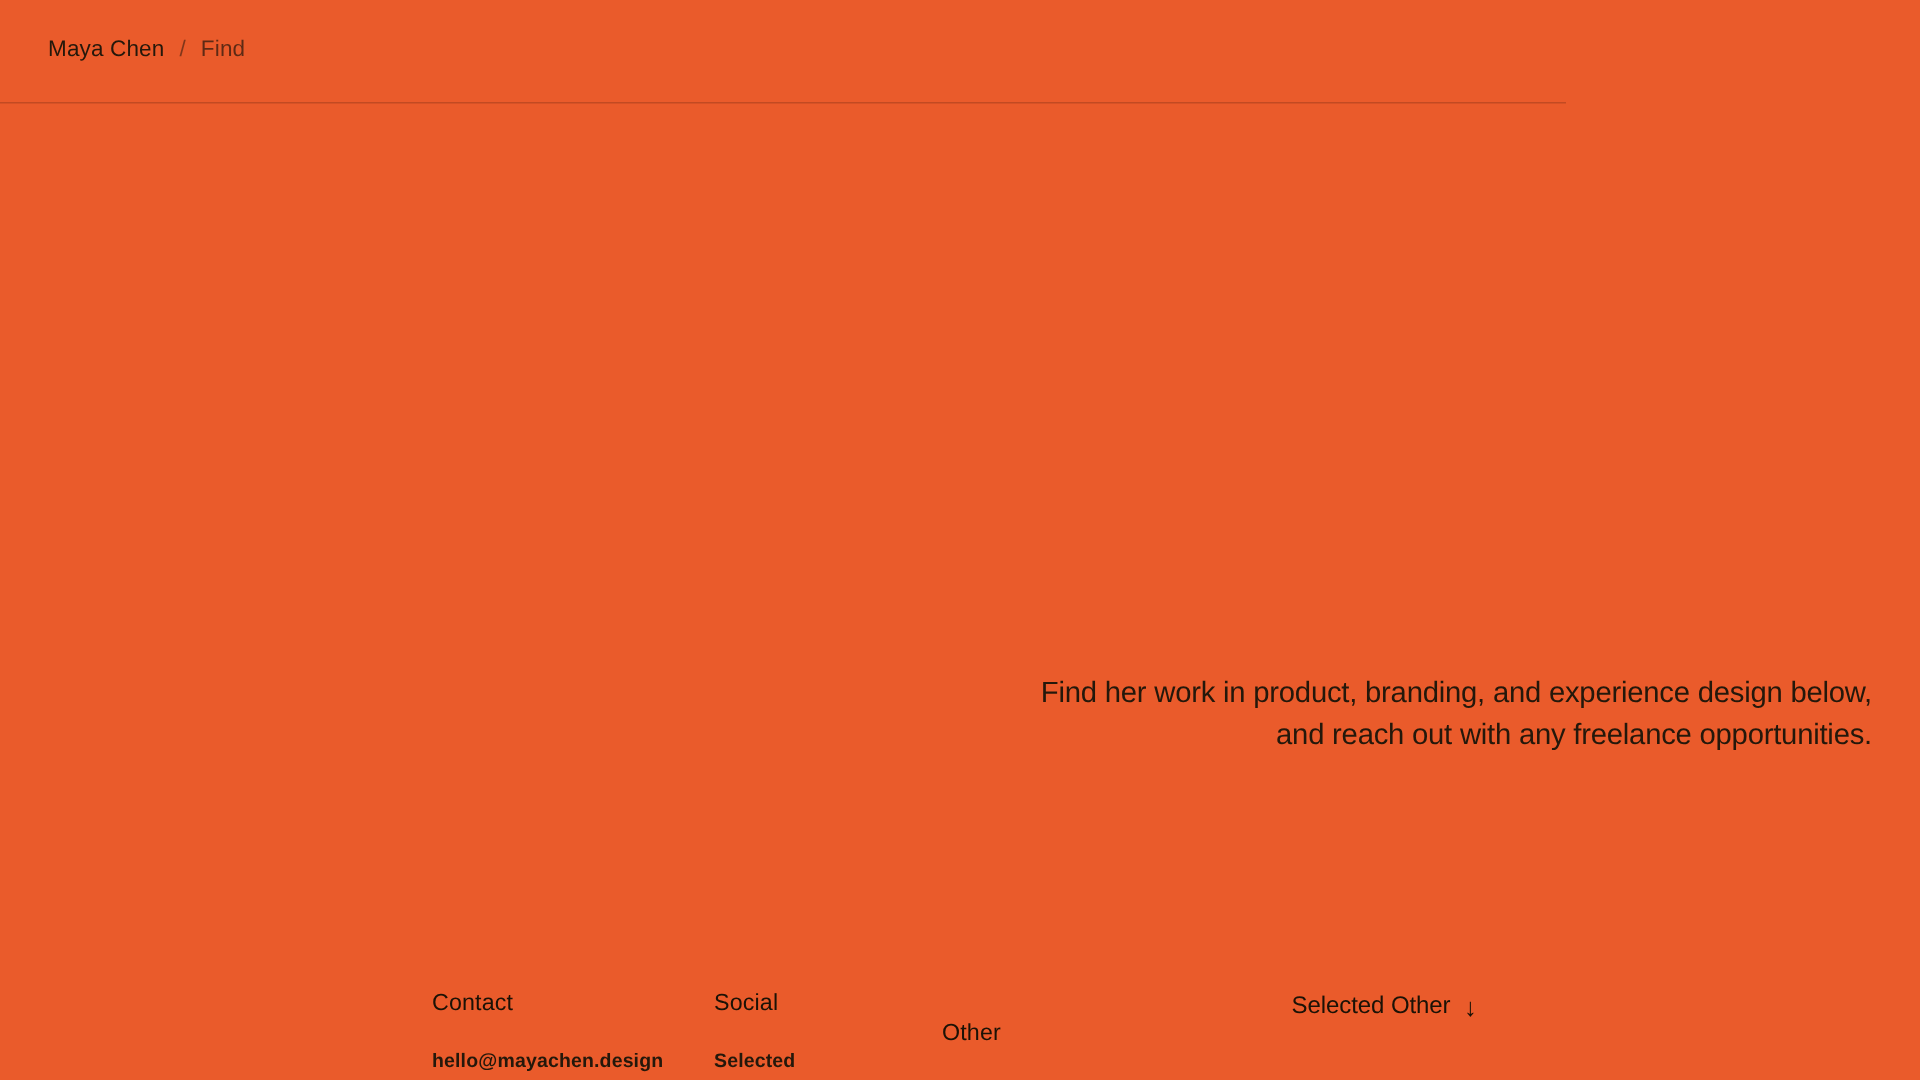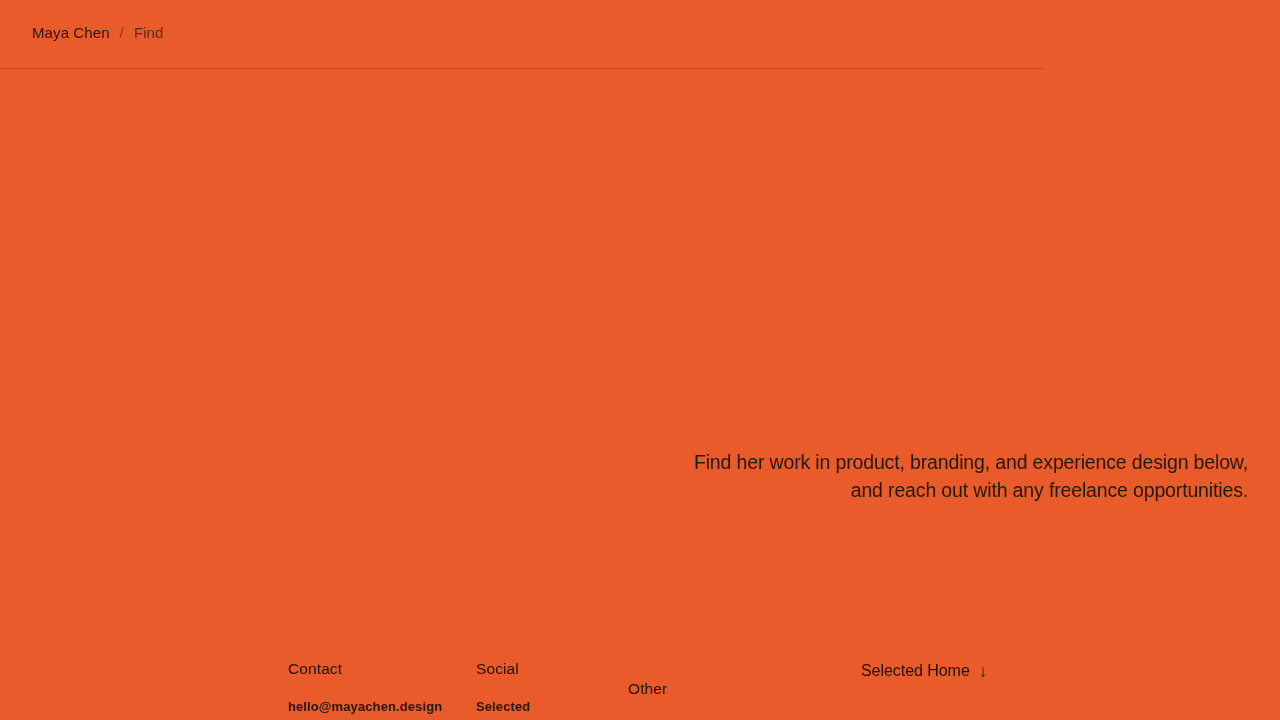--- a/index.html
+++ b/index.html
@@ -184,19 +184,19 @@
       <span class="footer-heading">Social</span>
       <a class="footer-link">Selected</a>
     </div>
 
     <div class="footer-col col-other">
       <span class="footer-heading">Other</span>
       <a class="footer-link">Resume</a>
     </div>
 
     <div class="selected-work">
-      <span class="selected-work-label">Selected Home</span>
+      <span class="selected-work-label">Selected Other</span>
       <span class="arrow-down">↓</span>
     </div>
 
   </div>
 
 </div>
 
 </body></html>

